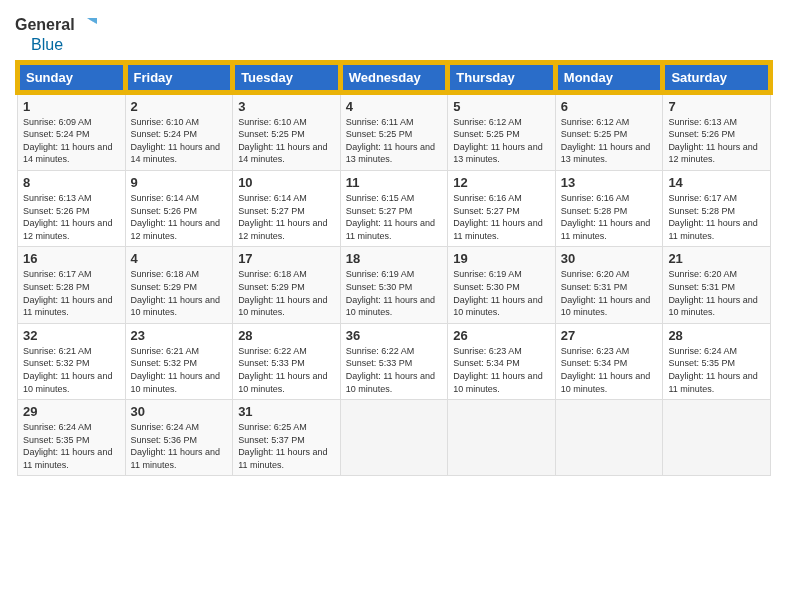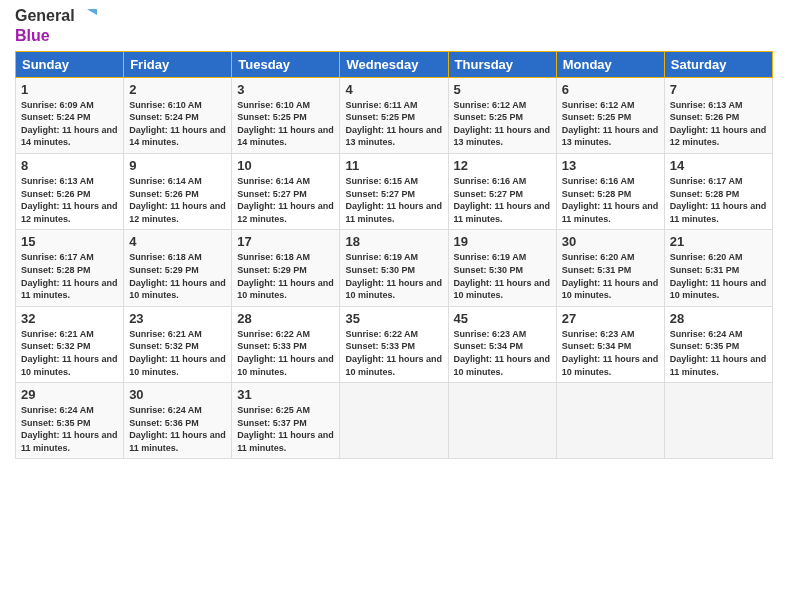--- a/index.html
+++ b/index.html
@@ -6,21 +6,21 @@
     body {
       font-family: Arial, sans-serif;
       background: #fff;
       width: 792px;
       height: 612px;
       overflow: hidden;
     }
     .page {
       width: 788px;
       min-height: 612px;
-      padding: 5px 15px 10px 15px;
+      padding: 14px 15px 10px 15px;
       background: #fff;
     }
     .header {
       display: flex;
       justify-content: space-between;
       align-items: flex-start;
       margin-bottom: 6px;
     }
     .logo {
       display: flex;
@@ -45,21 +45,21 @@
       border-collapse: collapse;
       border: 1px solid #ccc;
     }
     .calendar th {
       background-color: #2a6dc9;
       color: #fff;
       text-align: left;
       padding: 5px 6px;
       font-size: 13px;
       font-weight: bold;
-      border: 1px solid #eab308;
+      border: 5px solid #eab308;
     }
     .calendar td {
       vertical-align: top;
       padding: 4px 5px;
       border: 1px solid #ddd;
       font-size: 9.5px;
       color: #333;
       width: 14.28%;
       background: #fff;
       min-height: 72px;
@@ -73,41 +73,40 @@
     .day-num {
       font-size: 13px;
       font-weight: bold;
       display: block;
       margin-bottom: 2px;
     }
     .day-info {
       font-size: 9px;
       line-height: 1.4;
       color: #333;
-      font-weight: bold;
     }
     .empty-cell {
       background: #f5f5f5 !important;
     }
   </style>
 </head>
 <body>
 
 <div class="page">
   <div class="header">
     <div class="logo">
   <div style="font-family:Arial,sans-serif; line-height:1.1;">
     <div style="display:flex;align-items:center;gap:2px;">
       <div style="font-size:16px;font-weight:bold;color:#333;">General</div>
       <svg width="22" height="22" viewBox="0 0 22 22">
         <polygon points="10,4 20,10 14,6" fill="#1a6fc4"></polygon>
         <polygon points="10,4 20,4 20,10" fill="#5aabdd"></polygon>
       </svg>
     </div>
-    <div style="font-size:16px;font-weight:bold;color:#a21caf;">Blue</div>
+    <div style="font-size:16px;font-weight:normal;color:#0369a1;margin-left:16px;">Blue</div>
   </div>
 </div>
     <div class="title-block">
       <div class="month-title"></div>
       <div class="subtitle"></div>
     </div>
   </div>
 
   <table class="calendar">
     <thead>
@@ -177,21 +176,21 @@
             <span class="day-num">13</span>
             <div class="day-info">Sunrise: 6:16 AM<br>Sunset: 5:28 PM<br>Daylight: 11 hours and 11 minutes.</div>
           </td>
           <td>
             <span class="day-num">14</span>
             <div class="day-info">Sunrise: 6:17 AM<br>Sunset: 5:28 PM<br>Daylight: 11 hours and 11 minutes.</div>
           </td>
         </tr>
         <tr>
           <td>
-            <span class="day-num">15</span>
+            <span class="day-num">16</span>
             <div class="day-info">Sunrise: 6:17 AM<br>Sunset: 5:28 PM<br>Daylight: 11 hours and 11 minutes.</div>
           </td>
           <td>
             <span class="day-num">4</span>
             <div class="day-info">Sunrise: 6:18 AM<br>Sunset: 5:29 PM<br>Daylight: 11 hours and 10 minutes.</div>
           </td>
           <td>
             <span class="day-num">17</span>
             <div class="day-info">Sunrise: 6:18 AM<br>Sunset: 5:29 PM<br>Daylight: 11 hours and 10 minutes.</div>
           </td>
@@ -219,25 +218,25 @@
           </td>
           <td>
             <span class="day-num">23</span>
             <div class="day-info">Sunrise: 6:21 AM<br>Sunset: 5:32 PM<br>Daylight: 11 hours and 10 minutes.</div>
           </td>
           <td>
             <span class="day-num">28</span>
             <div class="day-info">Sunrise: 6:22 AM<br>Sunset: 5:33 PM<br>Daylight: 11 hours and 10 minutes.</div>
           </td>
           <td>
-            <span class="day-num">35</span>
+            <span class="day-num">36</span>
             <div class="day-info">Sunrise: 6:22 AM<br>Sunset: 5:33 PM<br>Daylight: 11 hours and 10 minutes.</div>
           </td>
           <td>
-            <span class="day-num">45</span>
+            <span class="day-num">26</span>
             <div class="day-info">Sunrise: 6:23 AM<br>Sunset: 5:34 PM<br>Daylight: 11 hours and 10 minutes.</div>
           </td>
           <td>
             <span class="day-num">27</span>
             <div class="day-info">Sunrise: 6:23 AM<br>Sunset: 5:34 PM<br>Daylight: 11 hours and 10 minutes.</div>
           </td>
           <td>
             <span class="day-num">28</span>
             <div class="day-info">Sunrise: 6:24 AM<br>Sunset: 5:35 PM<br>Daylight: 11 hours and 11 minutes.</div>
           </td>

